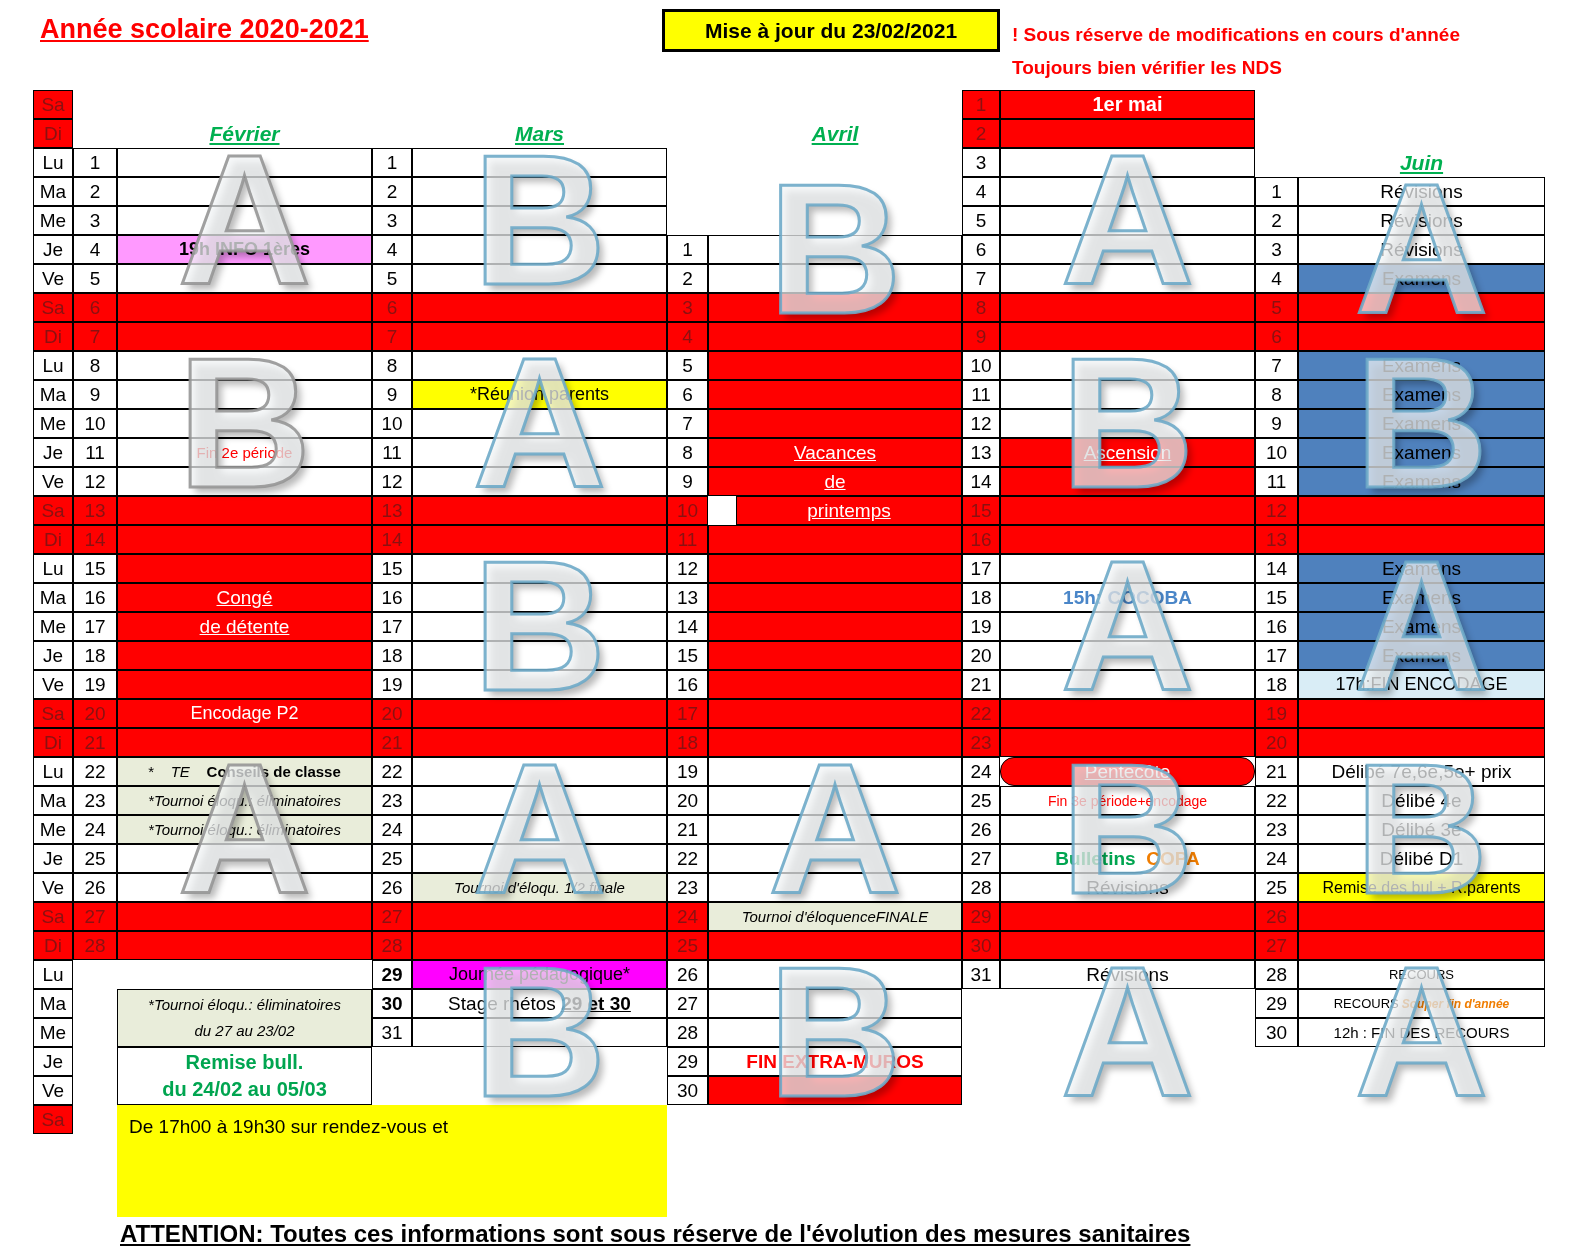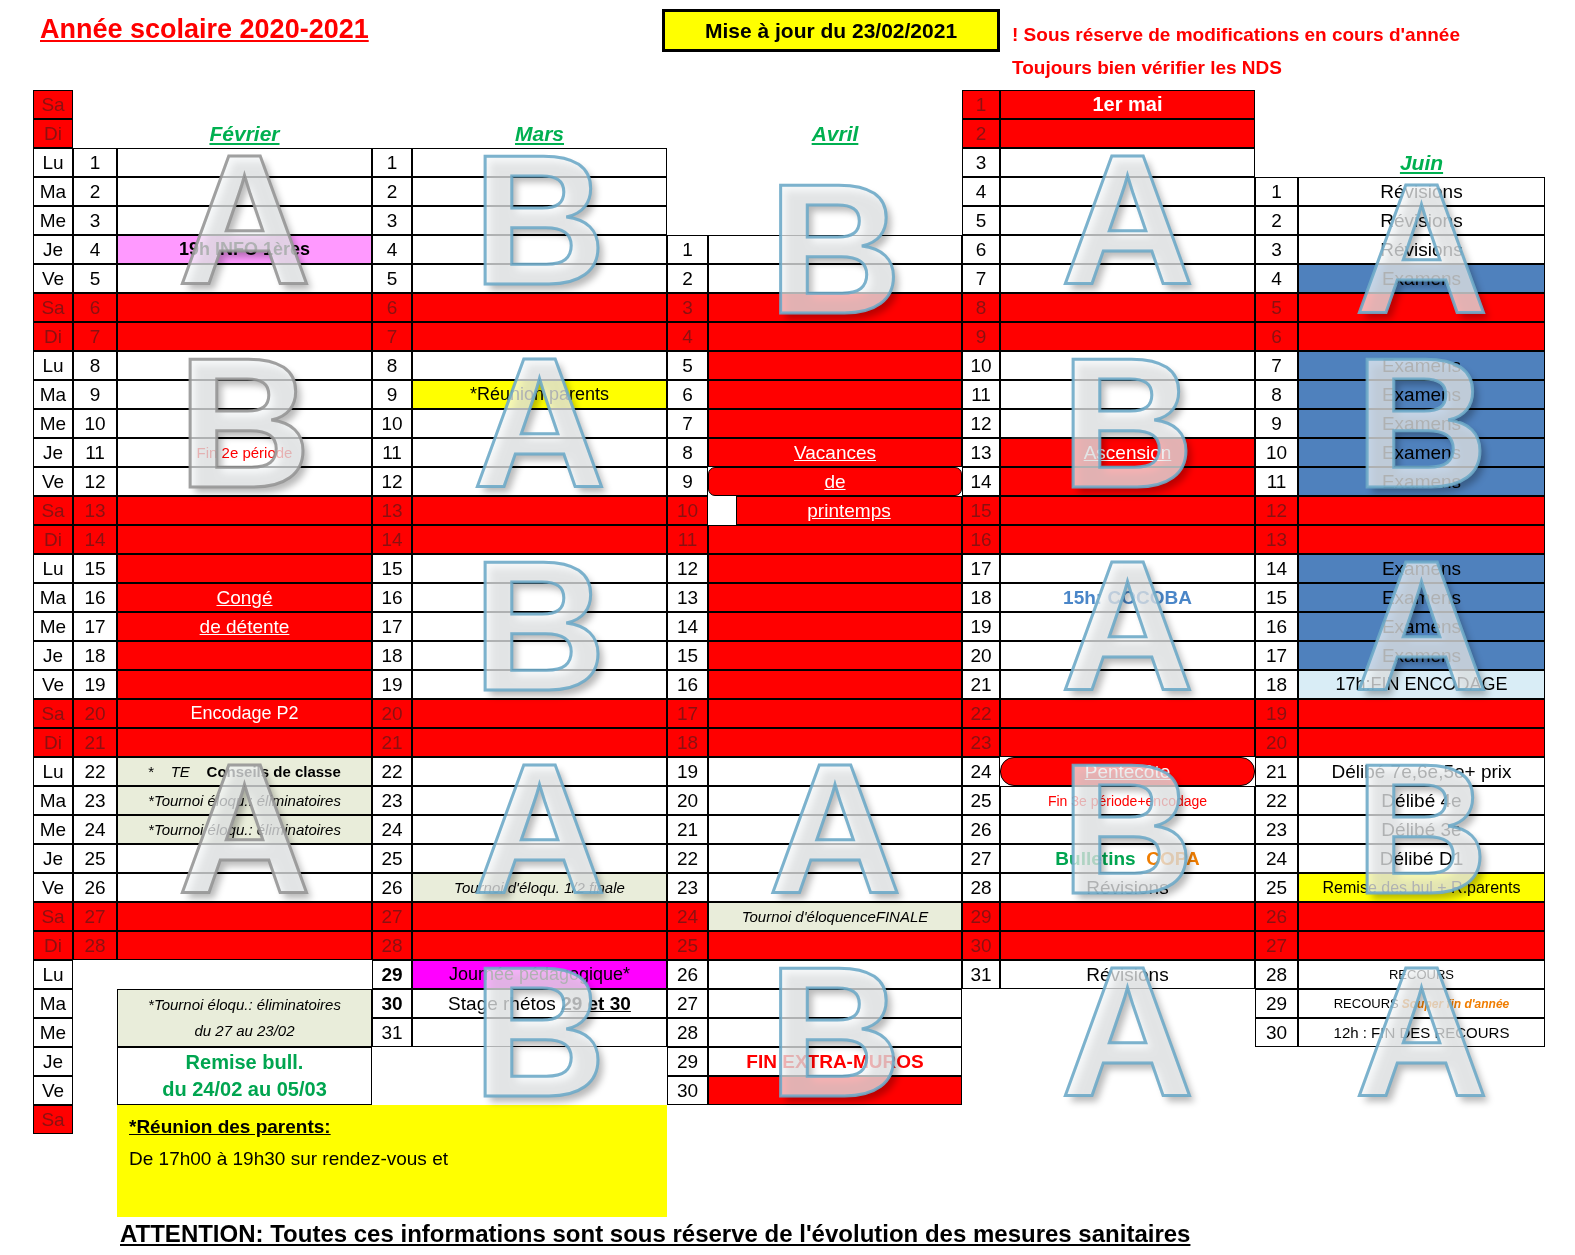--- a/index.html
+++ b/index.html
@@ -263,21 +263,21 @@
       <div class="cell evt s-red" style="grid-area: 9 / 7;"></div>
       <div class="cell num" style="grid-area: 10 / 6;">5</div>
       <div class="cell evt s-red" style="grid-area: 10 / 7;"></div>
       <div class="cell num" style="grid-area: 11 / 6;">6</div>
       <div class="cell evt s-red" style="grid-area: 11 / 7;"></div>
       <div class="cell num" style="grid-area: 12 / 6;">7</div>
       <div class="cell evt s-red" style="grid-area: 12 / 7;"></div>
       <div class="cell num" style="grid-area: 13 / 6;">8</div>
       <div class="cell evt s-rwu" style="grid-area: 13 / 7;">Vacances</div>
       <div class="cell num" style="grid-area: 14 / 6;">9</div>
-      <div class="cell evt s-rwu" style="grid-area: 14 / 7; border-radius: 7px;">de</div>
+      <div class="cell evt s-rwu" style="grid-area: 14 / 7;">de</div>
       <div class="cell num we" style="grid-area: 15 / 6;">10</div>
       <div class="cell evt s-rwu" style="grid-area: 15 / 7; margin-left: 28px;">printemps</div>
       <div class="cell num we" style="grid-area: 16 / 6;">11</div>
       <div class="cell evt s-red" style="grid-area: 16 / 7;"></div>
       <div class="cell num" style="grid-area: 17 / 6;">12</div>
       <div class="cell evt s-red" style="grid-area: 17 / 7;"></div>
       <div class="cell num" style="grid-area: 18 / 6;">13</div>
       <div class="cell evt s-red" style="grid-area: 18 / 7;"></div>
       <div class="cell num" style="grid-area: 19 / 6;">14</div>
       <div class="cell evt s-red" style="grid-area: 19 / 7;"></div>
@@ -440,21 +440,20 @@
 
   <div class="tournoi-box">
     <div>*Tournoi éloqu.: éliminatoires</div>
     <div>du 27 au 23/02</div>
   </div>
   <div class="remise-box">
     <div>Remise bull.</div>
     <div>du 24/02 au 05/03</div>
   </div>
   <div class="reunion-box">
-    <div class="rline rtitle">*Réunion des parents:</div>
     <div class="rline">De 17h00 à 19h30 sur rendez-vous et</div>
   </div>
   <div class="attention">ATTENTION: Toutes ces informations sont sous réserve de l'évolution des mesures sanitaires</div>
 <div class="wm gray" style="left: 117px; top: 148px; width: 255px; height: 145px;">A</div>
     <div class="wm blue" style="left: 412px; top: 148px; width: 255px; height: 145px;">B</div>
     <div class="wm blue" style="left: 708px; top: 177px; width: 254px; height: 145px;">B</div>
     <div class="wm blue" style="left: 1000px; top: 148px; width: 255px; height: 145px;">A</div>
     <div class="wm blue" style="left: 1298px; top: 177px; width: 247px; height: 145px;">A</div>
     <div class="wm gray" style="left: 117px; top: 351px; width: 255px; height: 145px;">B</div>
     <div class="wm blue" style="left: 412px; top: 351px; width: 255px; height: 145px;">A</div>

